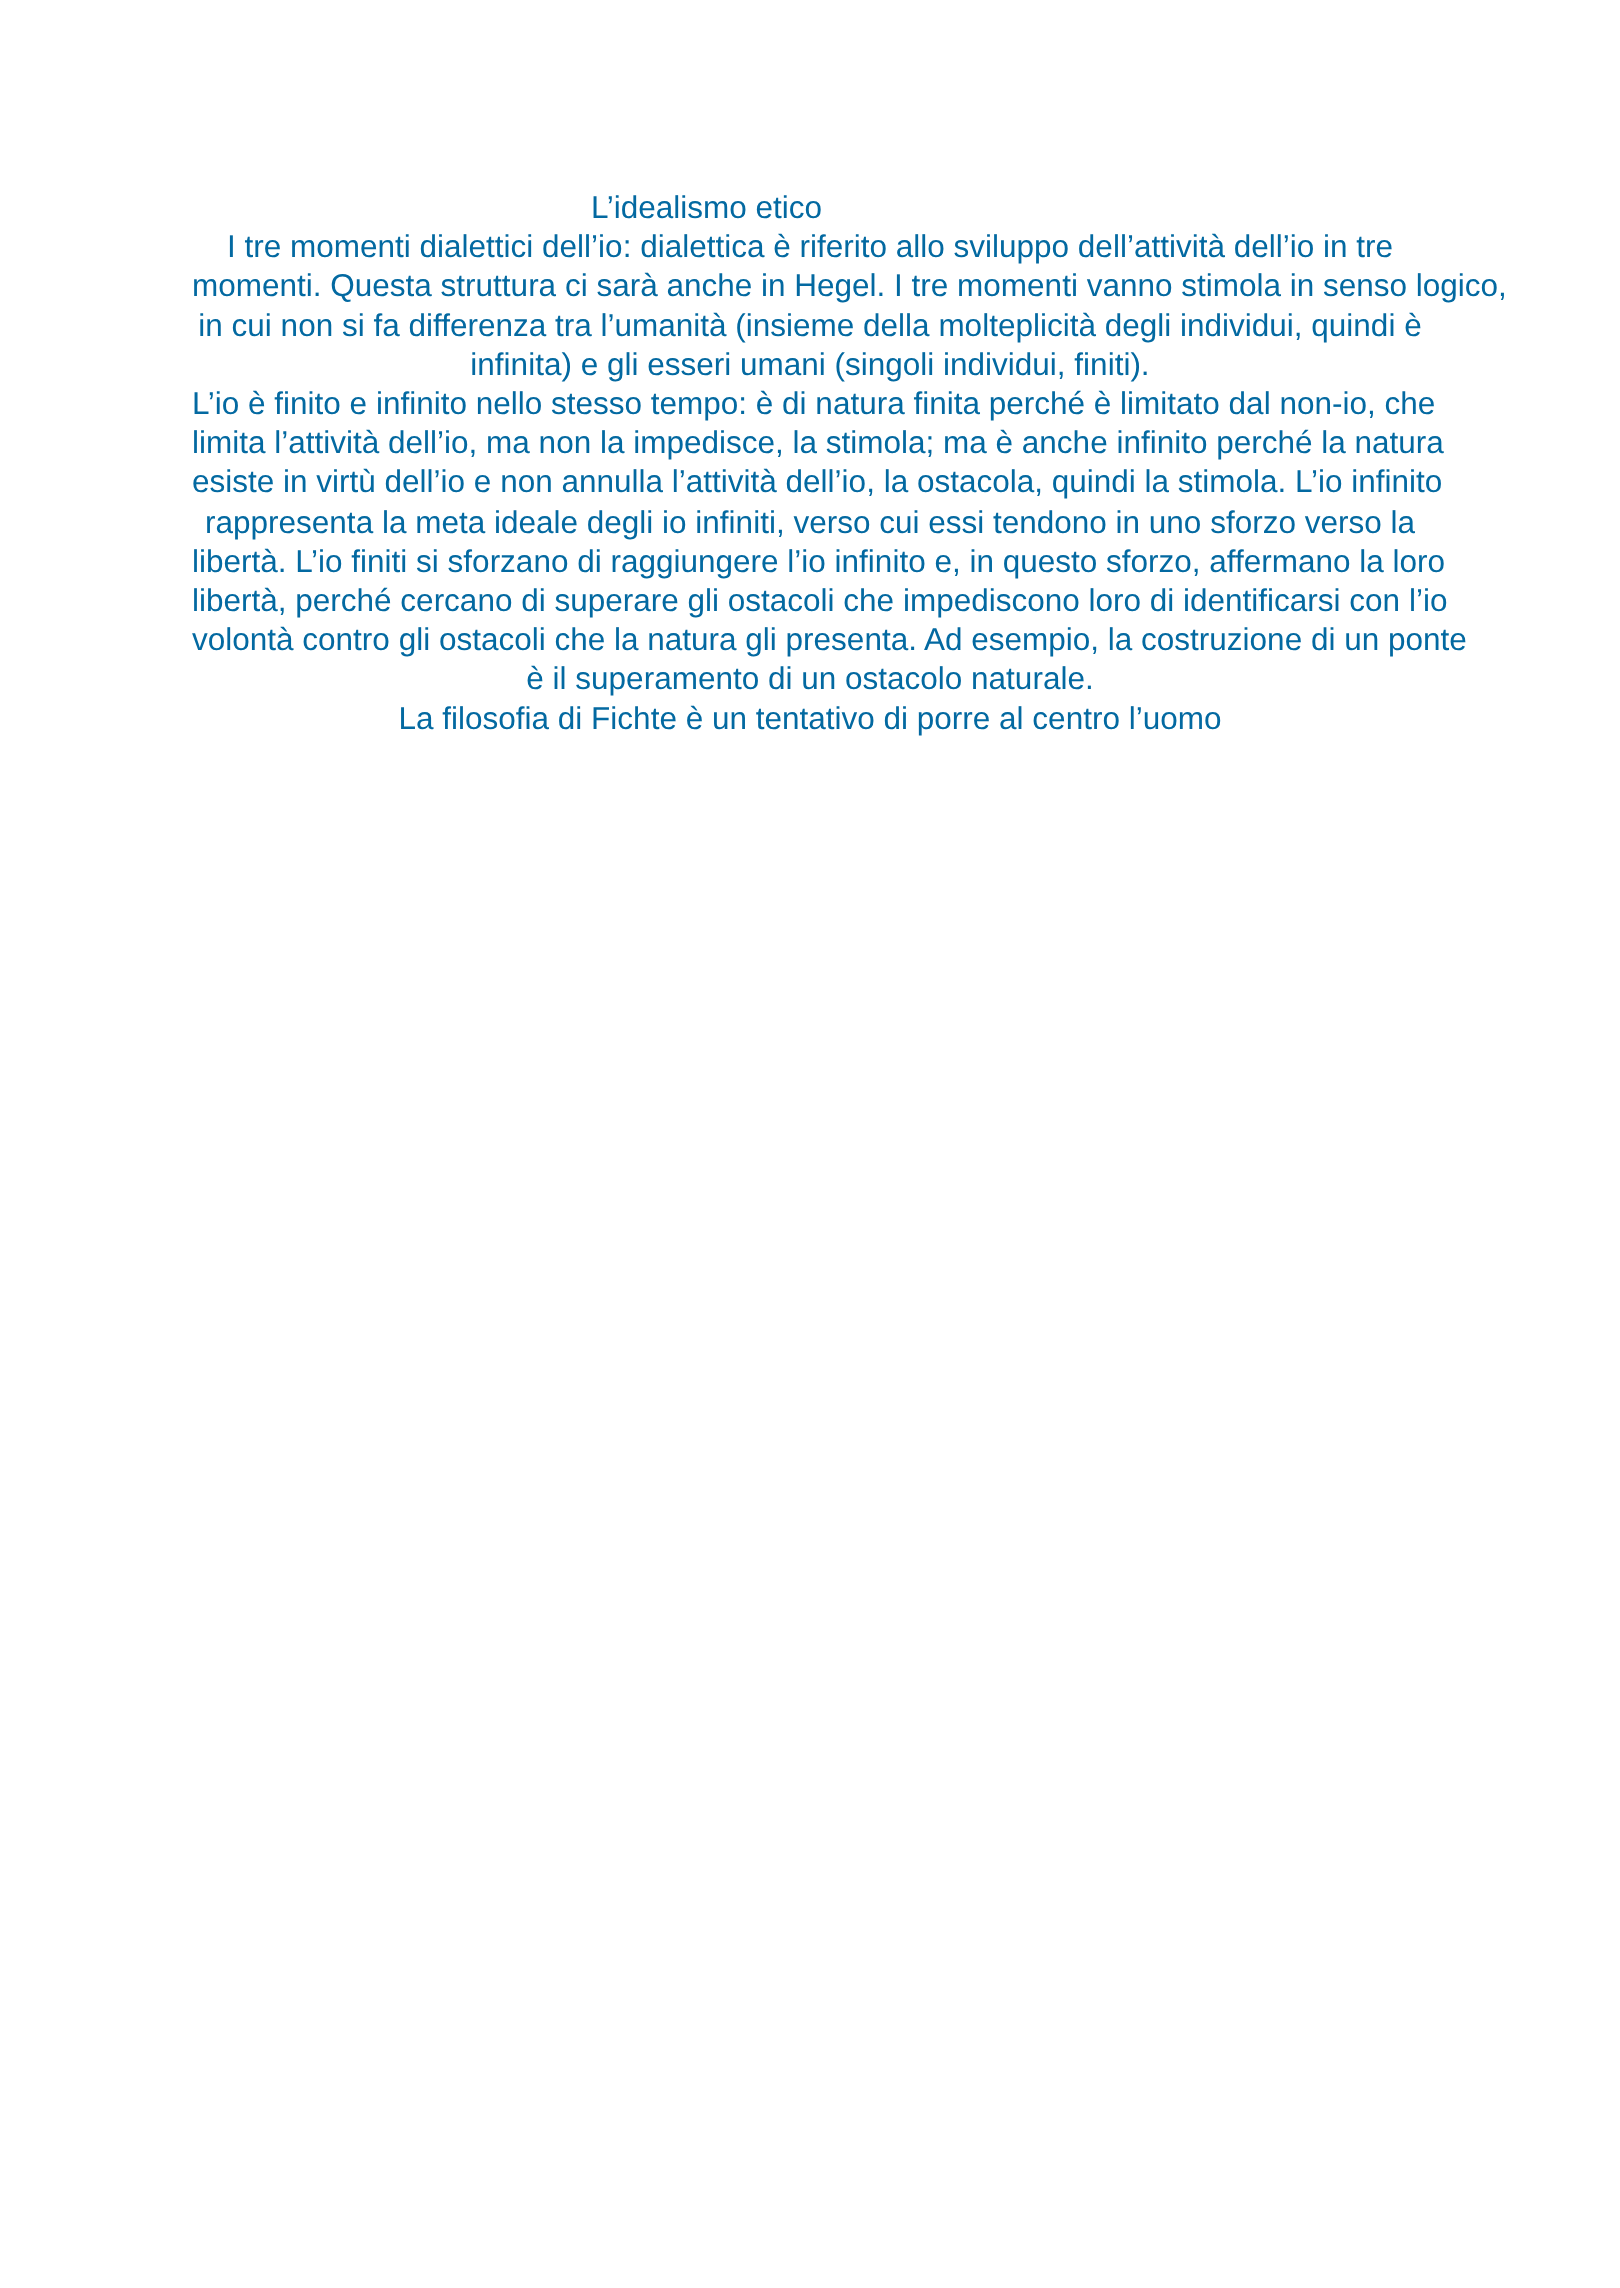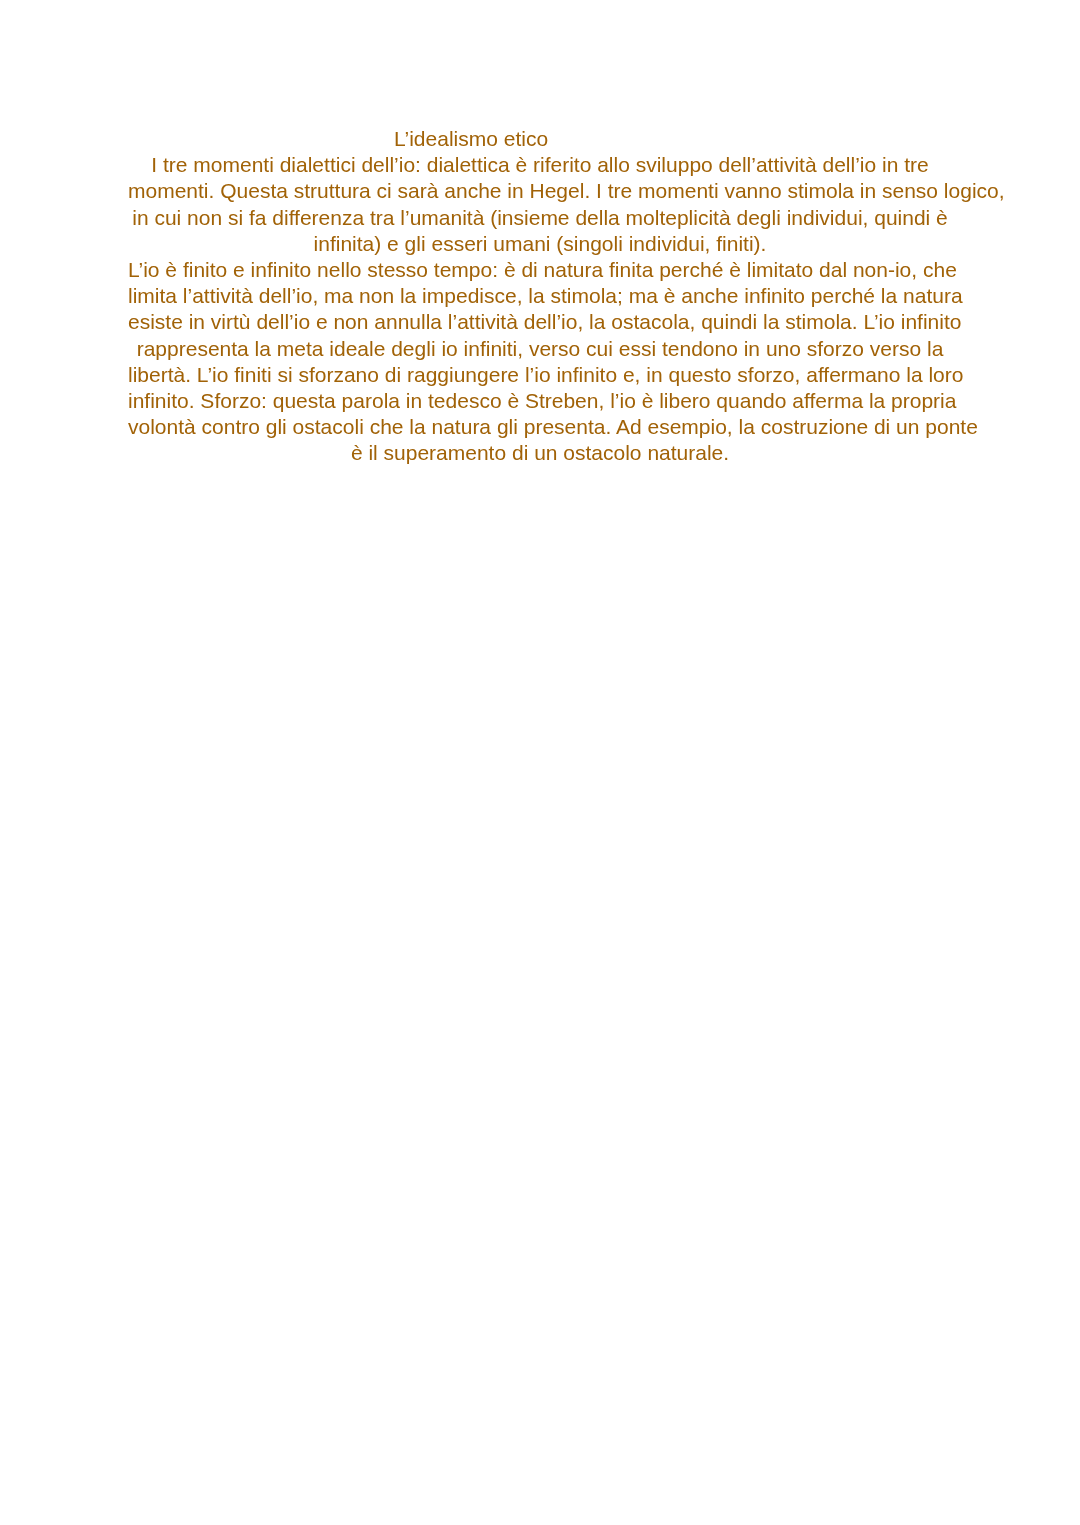--- a/index.html
+++ b/index.html
@@ -7,21 +7,21 @@
     padding: 0;
     background: #ffffff;
   }
   .page {
     position: relative;
     width: 1080px;
     height: 1525px;
     background: #ffffff;
     overflow: hidden;
     font-family: "Liberation Sans", "DejaVu Sans", sans-serif;
-    color: #a16207;
+    color: #0369a1;
   }
   .content {
     position: absolute;
     left: 128px;
     top: 126px;
     width: 824px;
   }
   .line {
     font-size: 21px;
     line-height: 26.2px;
@@ -54,21 +54,24 @@
       <div class="line">in cui non si fa differenza tra l’umanità (insieme della molteplicità degli individui, quindi è</div>
       <div class="line">infinita) e gli esseri umani (singoli individui, finiti).</div>
     </div>
 
     <div class="paragraph">
       <div class="line">L’io è finito e infinito nello stesso tempo: è di natura finita perché è limitato dal non-io, che</div>
       <div class="line">limita l’attività dell’io, ma non la impedisce, la stimola; ma è anche infinito perché la natura</div>
       <div class="line">esiste in virtù dell’io e non annulla l’attività dell’io, la ostacola, quindi la stimola. L’io infinito</div>
       <div class="line">rappresenta la meta ideale degli io infiniti, verso cui essi tendono in uno sforzo verso la</div>
       <div class="line">libertà. L’io finiti si sforzano di raggiungere l’io infinito e, in questo sforzo, affermano la loro</div>
-      <div class="line">infinito. Sforzo: questa parola in tedesco è Streben, l’io è libero quando afferma la propria</div>
+      <div class="line">libertà, perché cercano di superare gli ostacoli che impediscono loro di identificarsi con l’io</div>
       <div class="line">volontà contro gli ostacoli che la natura gli presenta. Ad esempio, la costruzione di un ponte</div>
       <div class="line">è il superamento di un ostacolo naturale.</div>
     </div>
 
+    <div class="paragraph">
+      <div class="line">La filosofia di Fichte è un tentativo di porre al centro l’uomo</div>
+    </div>
 
 
   </div>
 </div>
 
 </body></html>

